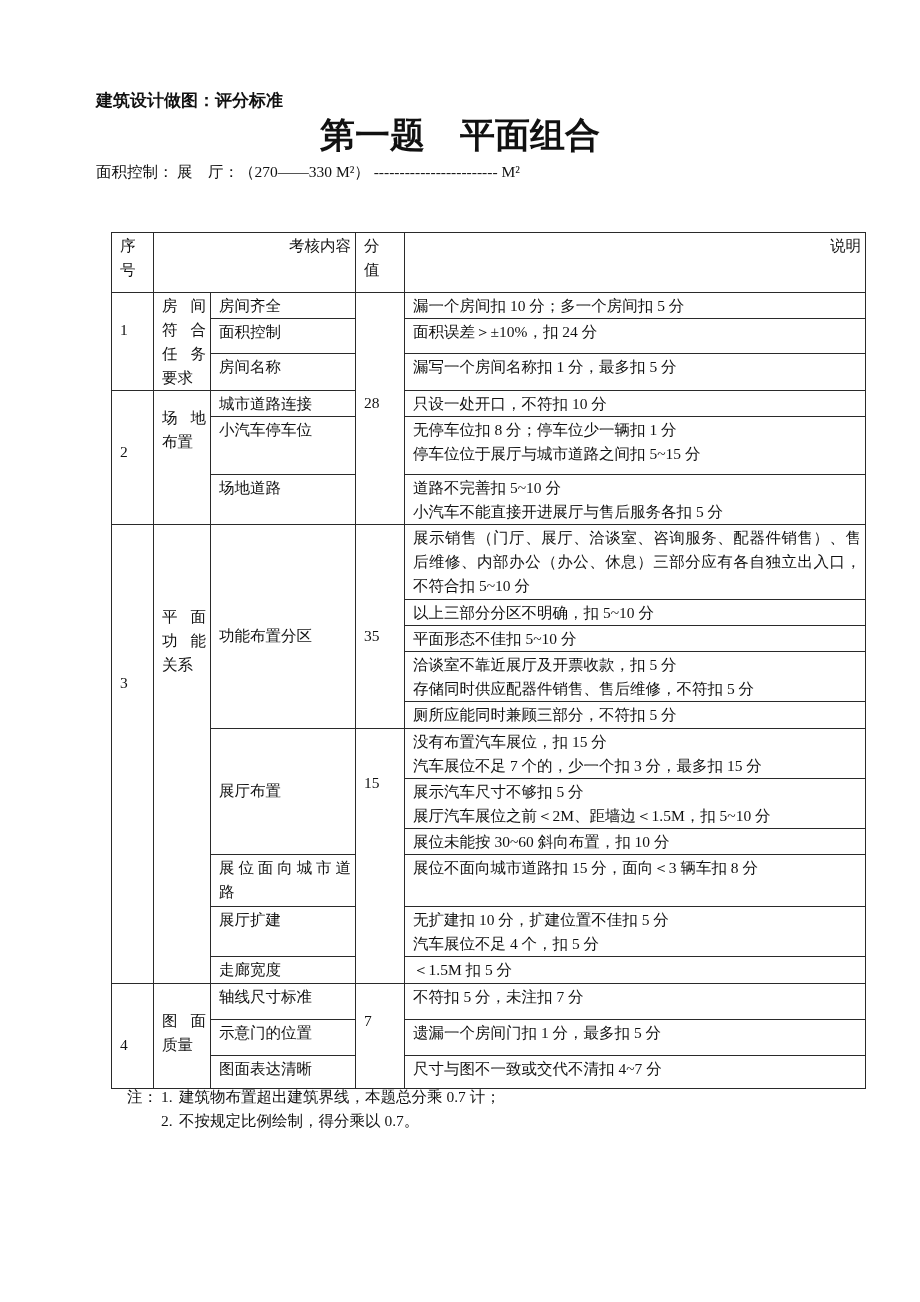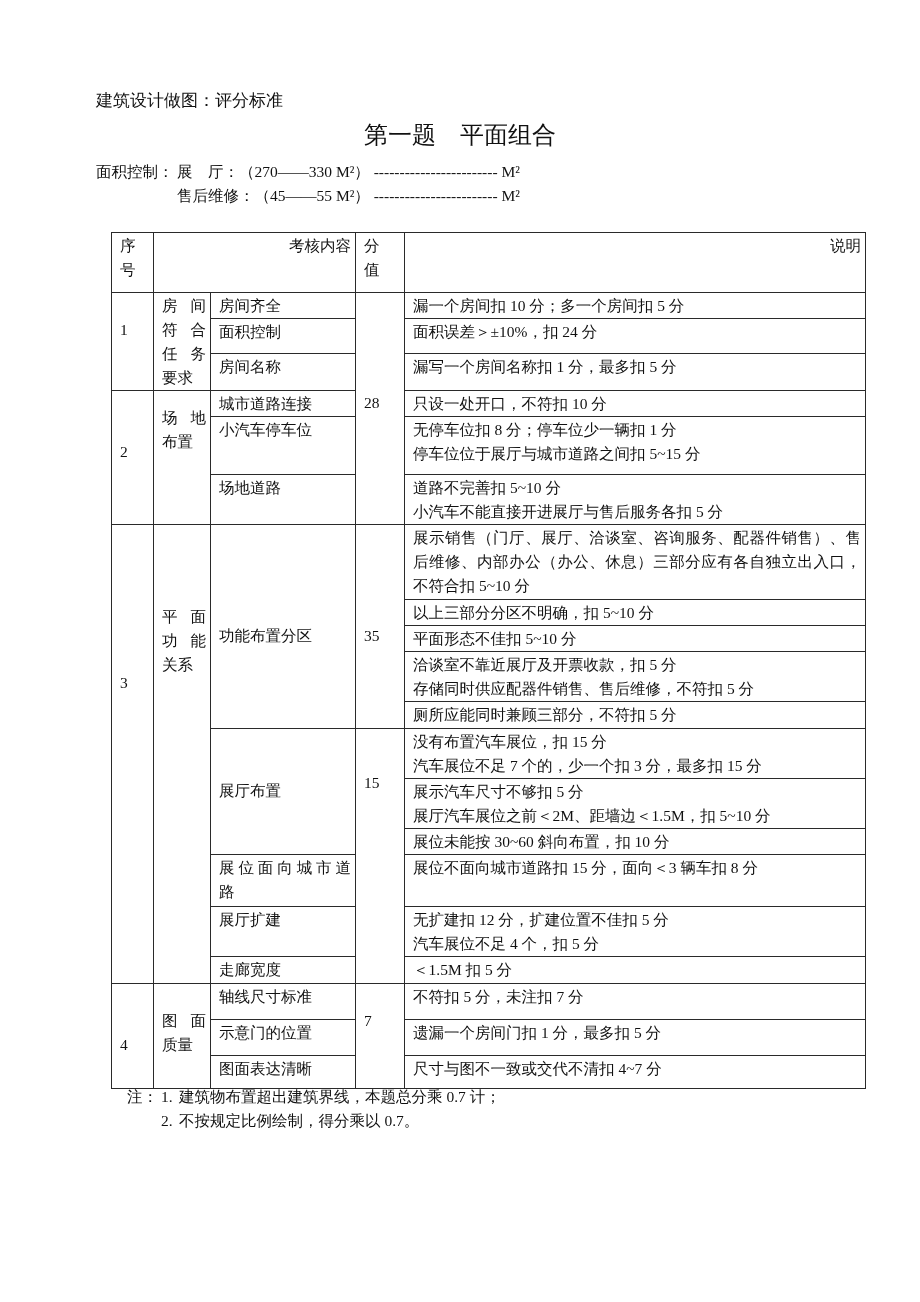--- a/index.html
+++ b/index.html
@@ -3,26 +3,26 @@
 <meta charset="utf-8">
 <style>
   html, body { margin: 0; padding: 0; background: #ffffff; }
   body {
     width: 920px; height: 1302px; position: relative; overflow: hidden;
     font-family: "Liberation Serif", "DejaVu Serif", serif;
     color: #111111; font-size: 15.5px;
   }
   .abs { position: absolute; }
   .heading {
-    left: 96px; top: 88px; line-height: 24px; font-size: 17px; font-weight: normal;
+    left: 96px; top: 88px; line-height: 24px; font-size: 17px; font-weight: bold;
     font-family: "DejaVu Sans", "Liberation Sans", sans-serif; white-space: nowrap;
   }
   .title {
-    left: 0; right: 0; top: 116px; text-align: center; font-size: 24px; line-height: 38px;
-    font-weight: normal; font-family: "DejaVu Sans", "Liberation Sans", sans-serif; white-space: pre;
+    left: 0; right: 0; top: 116px; text-align: center; font-size: 35px; line-height: 38px;
+    font-weight: bold; font-family: "DejaVu Sans", "Liberation Sans", sans-serif; white-space: pre;
   }
   .area { left: 96px; top: 160px; line-height: 24px; }
   .area-line { white-space: nowrap; height: 24px; }
   .area-label { display: inline-block; width: 81px; }
   .area-dash { letter-spacing: 0px; }
 
   table.grid {
     position: absolute; left: 111px; top: 232px; width: 754px;
     border-collapse: collapse; table-layout: fixed;
   }
@@ -44,25 +44,20 @@
 </style>
 </head>
 <body>
 
 <div class="abs heading">建筑设计做图：评分标准</div>
 <div class="abs title">第一题　平面组合</div>
 
 <div class="abs area">
   <div class="area-line">
     <span class="area-label">面积控制：</span><span>展　厅：</span><span>（270——330 M²）</span>
-    <span class="area-dash">------------------------</span>
-    <span>M²</span>
-  </div>
-  <div class="area-line">
-    <span class="area-label"></span><span>售后维修：</span><span>（45——55 M²）</span>
     <span class="area-dash">------------------------</span>
     <span>M²</span>
   </div>
 </div>
 
 <table class="grid">
   <colgroup>
     <col style="width:42px">
       <col style="width:57px">
       <col style="width:145px">
@@ -231,21 +226,21 @@
     </td>
     <td class="c5">
           <div class="line">展位不面向城市道路扣 15 分，面向＜3 辆车扣 8 分</div>
         </td>
   </tr>
   <tr style="height:50px">
     <td class="c3">
           <div class="line">展厅扩建</div>
         </td>
     <td class="c5">
-      <div class="line">无扩建扣 12 分，扩建位置不佳扣 5 分</div>
+      <div class="line">无扩建扣 10 分，扩建位置不佳扣 5 分</div>
       <div class="line">汽车展位不足 4 个，扣 5 分</div>
     </td>
   </tr>
   <tr style="height:27px">
     <td class="c3">
           <div class="line">走廊宽度</div>
         </td>
     <td class="c5">
           <div class="line">＜1.5M 扣 5 分</div>
         </td>

